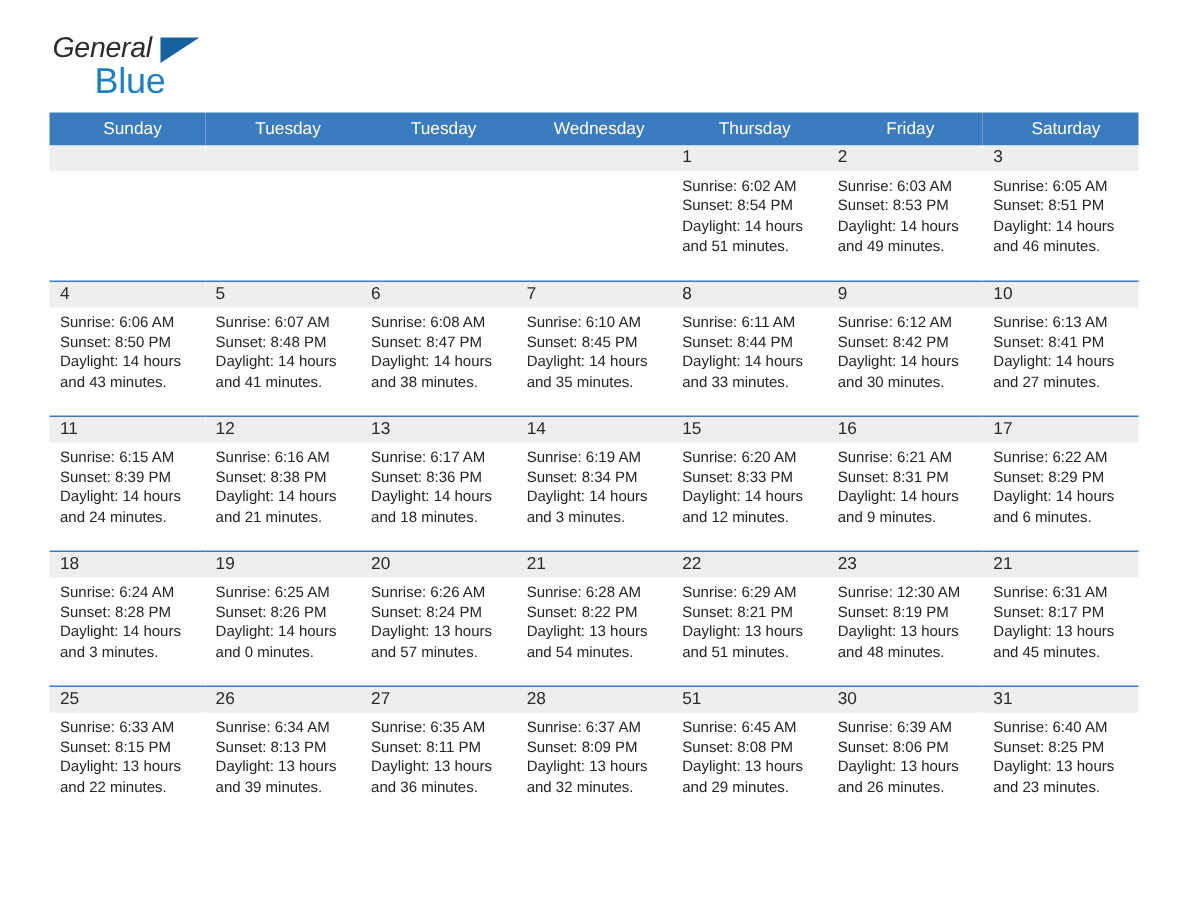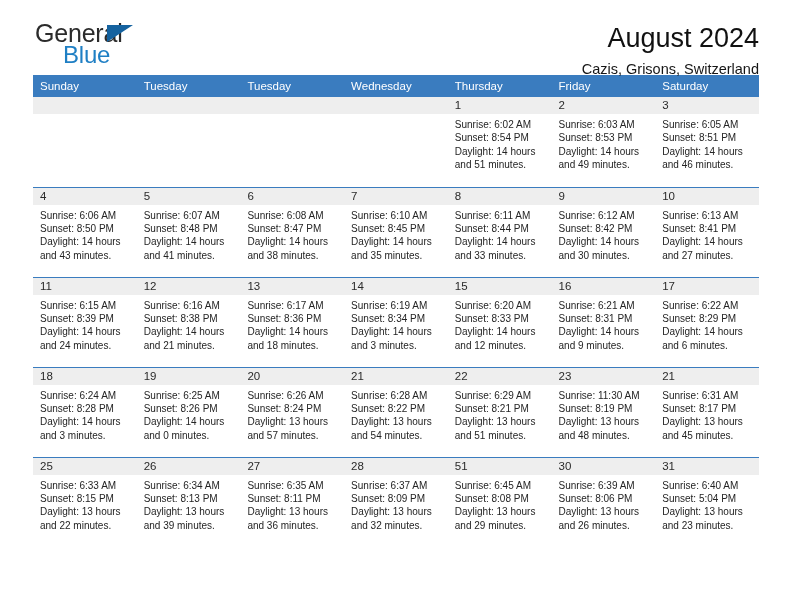--- a/index.html
+++ b/index.html
@@ -31,25 +31,26 @@
     padding-top: 22px;
     box-sizing: border-box;
   }
   .logo {
     position: relative;
     width: 120px;
     height: 48px;
     padding-left: 2px;
   }
   .logo-general {
-    font-size: 25px;
+    font-size: 19px;
     color: #2b2b2b;
     letter-spacing: -0.2px;
     line-height: 22px;
     display: block;
+    font-style: italic;
   }
   .logo-blue {
     font-size: 24px;
     color: #1f7fc4;
     letter-spacing: -0.2px;
     line-height: 21px;
     display: block;
     padding-left: 28px;
   }
   .logo-triangle {
@@ -84,21 +85,21 @@
   .calendar {
     width: 726px;
     border-collapse: collapse;
     table-layout: fixed;
   }
   .calendar th {
     background: #3a7cbf;
     color: #ffffff;
     font-size: 11.5px;
     font-weight: normal;
-    text-align: left;
+    text-align: center;
     padding: 5px 0 5px 7px;
     height: 20px;
     box-sizing: border-box;
   }
   .calendar td {
     vertical-align: top;
     padding: 0;
     height: 90px;
     border-top: 1.4px solid #3a7cbf;
     box-sizing: border-box;
@@ -133,24 +134,20 @@
 <div class="page">
 
   <div class="header">
 
     <div class="logo">
       <span class="logo-general">General</span>
       <span class="logo-triangle"></span>
       <span class="logo-blue">Blue</span>
     </div>
 
-    <div class="titles">
-      <h1 class="cal-title">August 2024</h1>
-      <p class="cal-subtitle">Cazis, Grisons, Switzerland</p>
-    </div>
 
   </div>
 
   <table class="calendar">
     <thead>
       <tr id="weekday-row">
           <th>Sunday</th>
           <th>Tuesday</th>
           <th>Tuesday</th>
           <th>Wednesday</th>
@@ -397,21 +394,21 @@
             <div class="cell-body">
               <div>Sunrise: 6:29 AM</div>
               <div>Sunset: 8:21 PM</div>
               <div>Daylight: 13 hours</div>
               <div>and 51 minutes.</div>
             </div>
           </td>
           <td>
             <div class="daynum-strip">23</div>
             <div class="cell-body">
-              <div>Sunrise: 11:30 AM</div>
+              <div>Sunrise: 12:30 AM</div>
               <div>Sunset: 8:19 PM</div>
               <div>Daylight: 13 hours</div>
               <div>and 48 minutes.</div>
             </div>
           </td>
           <td>
             <div class="daynum-strip">21</div>
             <div class="cell-body">
               <div>Sunrise: 6:31 AM</div>
               <div>Sunset: 8:17 PM</div>
@@ -472,21 +469,21 @@
               <div>Sunrise: 6:39 AM</div>
               <div>Sunset: 8:06 PM</div>
               <div>Daylight: 13 hours</div>
               <div>and 26 minutes.</div>
             </div>
           </td>
           <td>
             <div class="daynum-strip">31</div>
             <div class="cell-body">
               <div>Sunrise: 6:40 AM</div>
-              <div>Sunset: 5:04 PM</div>
+              <div>Sunset: 8:25 PM</div>
               <div>Daylight: 13 hours</div>
               <div>and 23 minutes.</div>
             </div>
           </td>
         </tr>
       </tbody>
   </table>
 
 </div>
 

